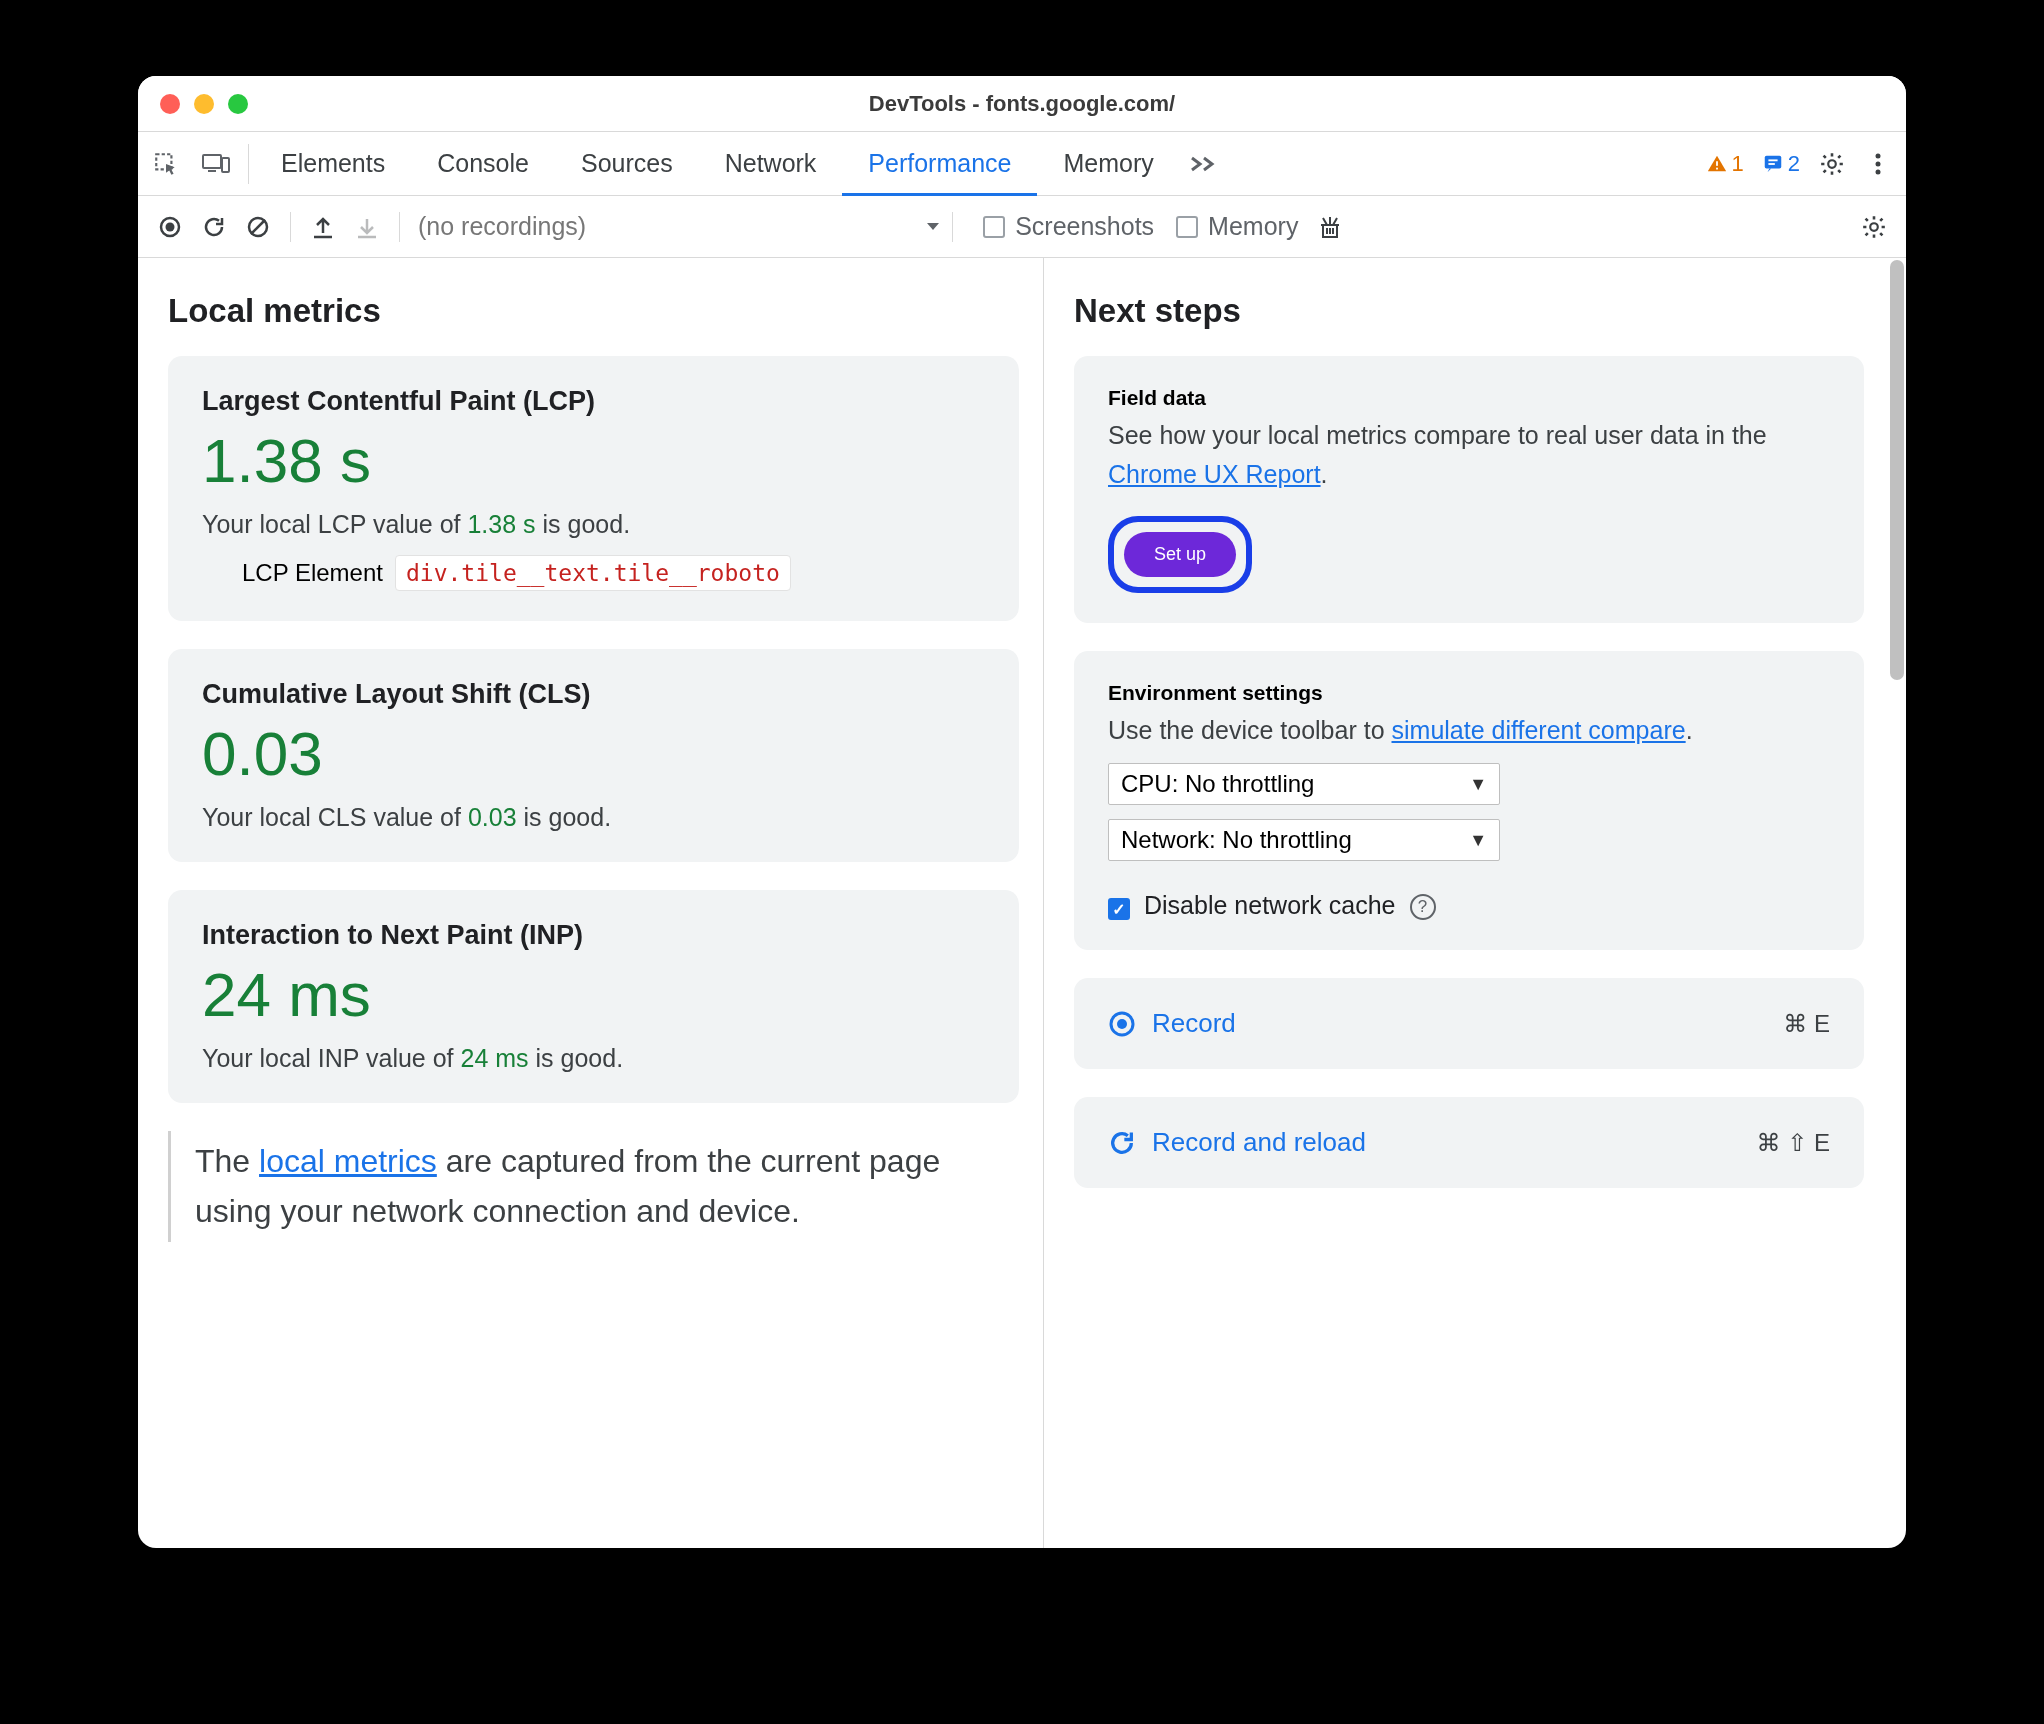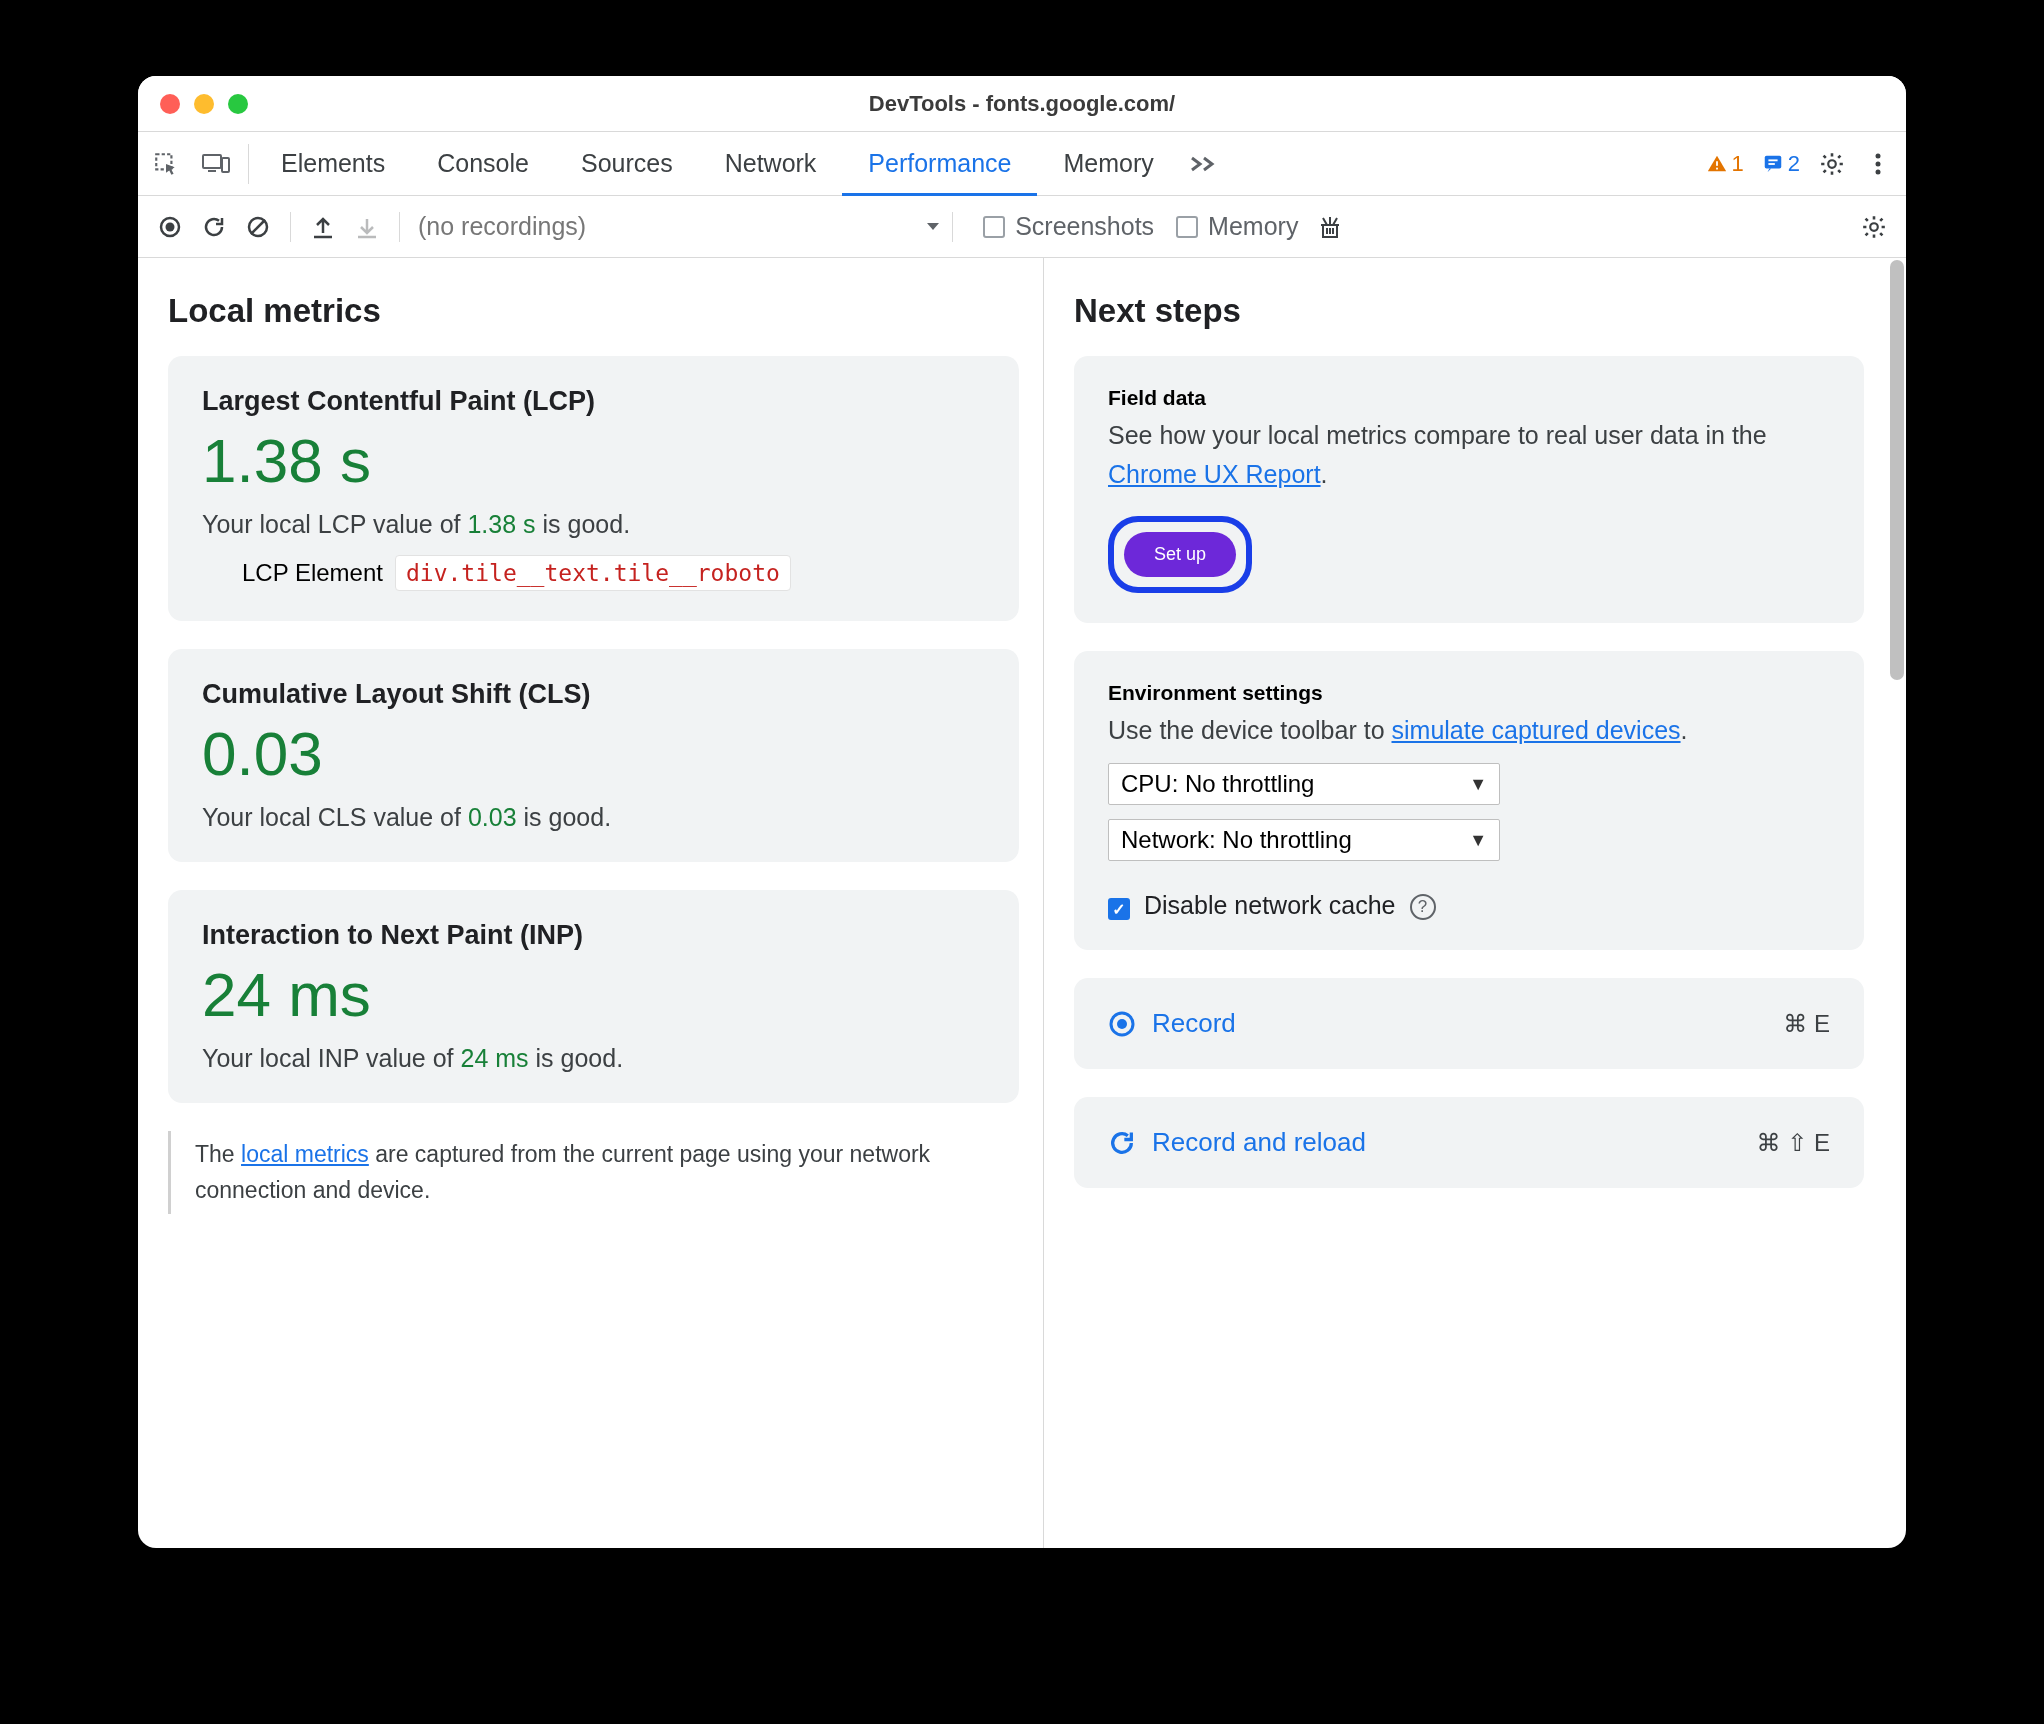--- a/index.html
+++ b/index.html
@@ -107,21 +107,21 @@
   }
   .metric-title { font-size: 27px; font-weight:700; color:#202124; margin-bottom: 8px;}
   .metric-value { font-size: 62px; font-weight:500; color:#188038; margin: 6px 0;}
   .metric-line { font-size: 25px; color:#3c4043; margin-top: 14px;}
   .metric-line .good { color:#188038; }
   .lcp-row { display:flex; align-items:center; gap: 12px; margin-top: 16px; font-size:24px;margin-left:40px;}
   .elem-chip { background:#fff; border:1px solid #e2e2e2; border-radius:4px; padding:4px 10px; color:#c5221f; font-family: Menlo, monospace; font-size:23px;}
 
   .info-box {
     border-left: 3px solid #d0d0d0; padding: 6px 0 6px 24px; margin-top: 4px;
-    font-size: 23px; color:#3c4043; line-height: 1.55;
+    font-size: 32px; color:#3c4043; line-height: 1.55;
   }
   a.textlink { color:#1a73e8; text-decoration: underline; cursor:pointer;}
 
   
   .card .body-text { font-size: 25px; color:#3c4043; line-height:1.55; margin-top: 6px;}
   .card-title { font-size:21px; font-weight:700; margin-bottom:4px;}
 
   .setup-wrap { margin-top: 22px; display:inline-block; padding:10px; border:6px solid #1a3ee8; border-radius: 30px;}
   .setup-btn { background:#6d28d9; color:#fff; border:none; border-radius: 26px; padding: 12px 30px; font-size:18px; cursor:pointer;}
 
@@ -338,21 +338,21 @@
           <span>See how your local metrics compare to real user data in the </span><a class="textlink">Chrome UX Report</a><span>.</span>
         </div>
         <div class="setup-wrap">
           <button class="setup-btn">Set up</button>
         </div>
       </div>
 
       <div class="card">
         <div class="card-title">Environment settings</div>
         <div class="body-text">
-          <span>Use the device toolbar to </span><a class="textlink">simulate captured devices</a><span>.</span>
+          <span>Use the device toolbar to </span><a class="textlink">simulate different compare</a><span>.</span>
         </div>
         <div class="select-like">
           <span>CPU: No throttling</span>
           <span class="sel-caret">▼</span>
         </div>
         <div class="select-like">
           <span>Network: No throttling</span>
           <span class="sel-caret">▼</span>
         </div>
         <div class="env-checkbox-row">

